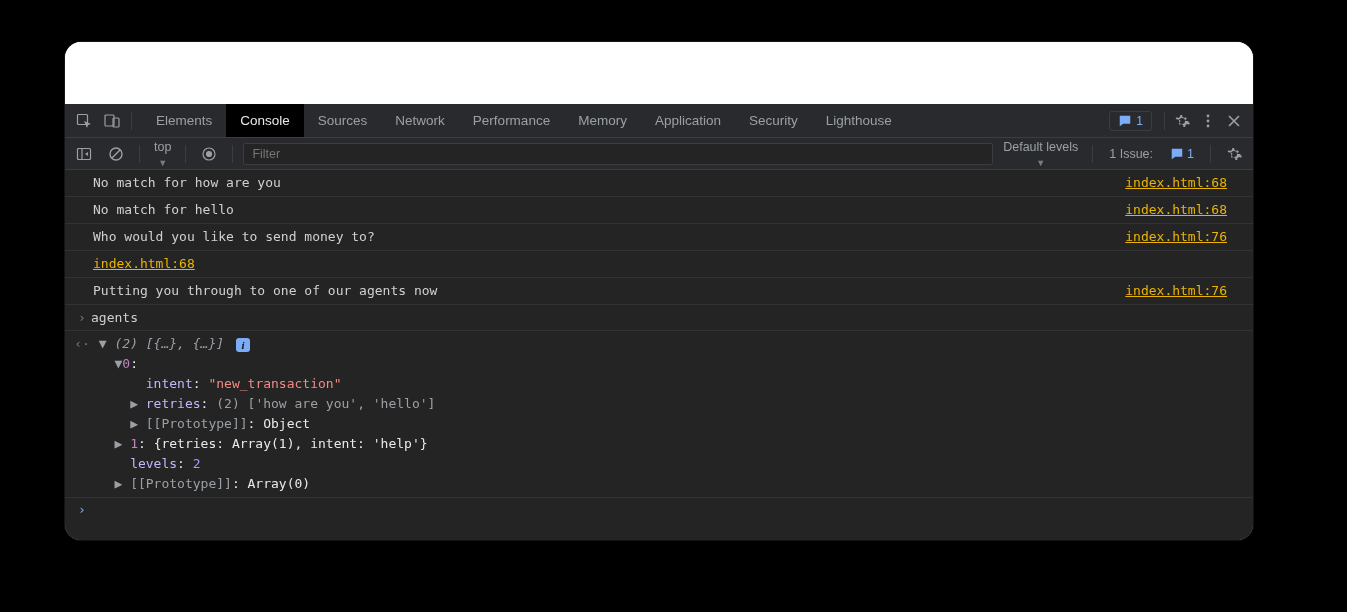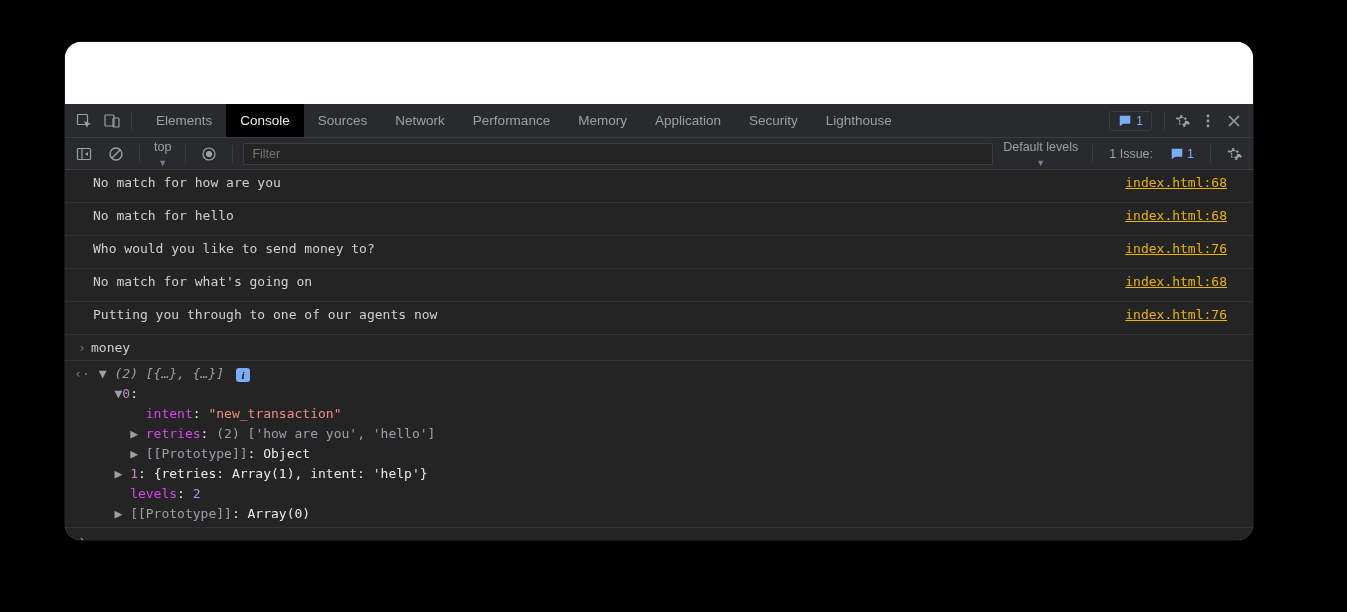--- a/index.html
+++ b/index.html
@@ -144,21 +144,21 @@
   overflow: auto;
   background: #242424;
   position: relative;
 }
 .console-body::-webkit-scrollbar { width: 12px; }
 .console-body::-webkit-scrollbar-track { background: #2b2b2b; }
 .console-body::-webkit-scrollbar-thumb { background: #555; border-radius: 2px; }
 .log-row {
   display: flex;
   align-items: flex-start;
-  padding: 3px 8px 10px 28px;
+  padding: 3px 8px 4px 28px;
   border-bottom: 1px solid #323232;
   font-family: Menlo, Consolas, monospace;
   font-size: 13px;
   line-height: 19px;
   color: #cfd0d1;
   position: relative;
 }
 .log-row .msg { flex: 1; white-space: pre; }
 .log-row .src {
   color: #eab308;
@@ -209,21 +209,21 @@
   border-radius: 3px;
   font-style: italic;
   font-family: serif;
   font-size: 11px;
   font-weight: bold;
   line-height: 14px;
   vertical-align: middle;
   margin-left: 4px;
 }
 .c-summary { color: #9aa0a6; font-style: italic; }
-.c-key { color: #d946ef; }
+.c-key { color: #c4b5fd; }
 .c-key-idx { color: #c284c7; }
 .c-str { color: #f28b82; }
 .c-num { color: #a29bfe; }
 .c-obj { color: #e8eaed; }
 .c-kw { color: #9aa0a6; }
 .prompt-row {
   display: flex;
   align-items: center;
   padding: 4px 8px;
   font-family: Menlo, Consolas, monospace;
@@ -350,31 +350,30 @@
       </div>
       <div class="log-row">
         <span class="msg">No match for hello</span>
         <span class="src">index.html:68</span>
       </div>
       <div class="log-row">
         <span class="msg">Who would you like to send money to?</span>
         <span class="src">index.html:76</span>
       </div>
       <div class="log-row">
-        <span class="msg">No match for what's going on</span>
         <span class="src">index.html:68</span>
       </div>
       <div class="log-row">
         <span class="msg">Putting you through to one of our agents now</span>
         <span class="src">index.html:76</span>
       </div>
 
       <div class="input-row">
         <span class="caret">›</span>
-        <span class="msg">money</span>
+        <span class="msg">agents</span>
       </div>
 
       <div class="output-row">
         <span class="caret-out">‹·</span>
         <div class="tree">
           <div class="tree-line"><span class="exp">▼</span> <span class="c-summary"><span>(2)</span> <span>[{…}, {…}]</span></span> <span class="i-badge">i</span></div>
           <div class="tree-line">  <span class="exp">▼</span><span class="c-key-idx">0</span><span class="c-obj">:</span></div>
           <div class="tree-line">      <span class="c-key">intent</span><span class="c-obj">: </span><span class="c-str">"new_transaction"</span></div>
           <div class="tree-line">    <span class="exp">▶</span> <span class="c-key">retries</span><span class="c-obj">: </span><span class="c-kw">(2) ['how are you', 'hello']</span></div>
           <div class="tree-line">    <span class="exp">▶</span> <span class="c-kw">[[Prototype]]</span><span class="c-obj">: </span><span class="c-obj">Object</span></div>

